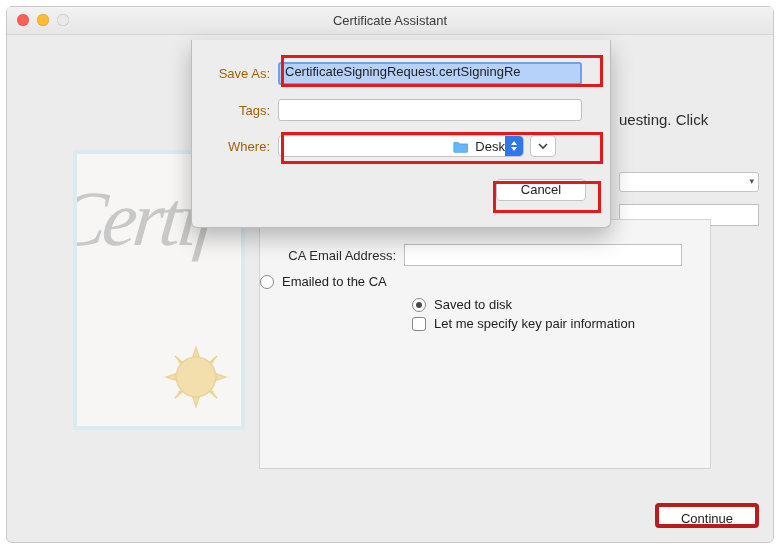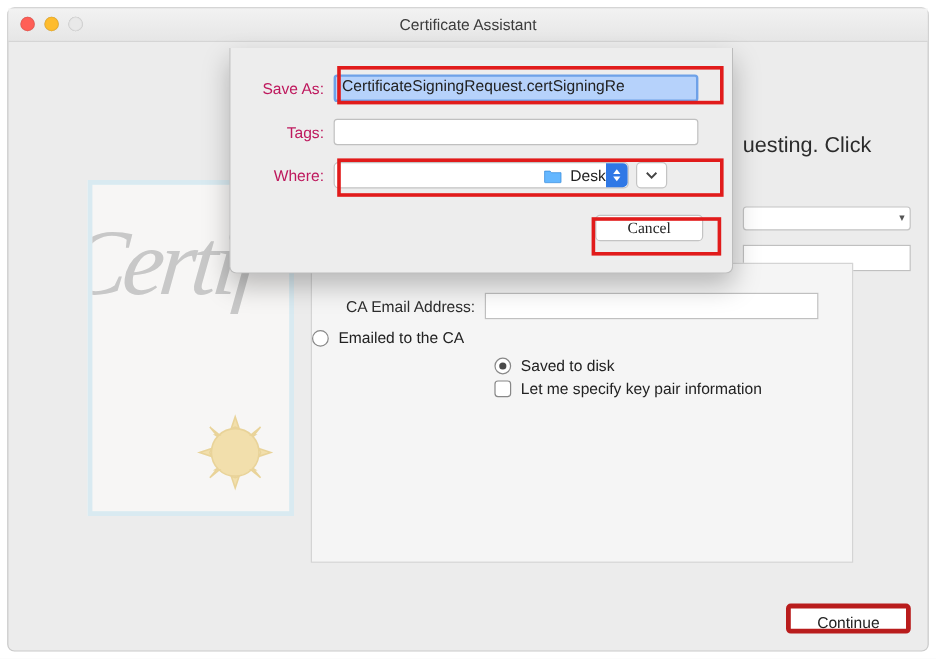--- a/index.html
+++ b/index.html
@@ -26,21 +26,21 @@
     background:linear-gradient(#f2f2f2,#e6e6e6);
     position:relative;
   }
   .traffic { position:absolute; left:10px; top:7px; display:flex; gap:8px; }
   .dot { width:12px; height:12px; border-radius:50%; box-shadow:inset 0 0 1px rgba(0,0,0,.4); }
   .dot.red { background:#ff5f57; }
   .dot.yellow { background:#febc2e; }
   .dot.green { background:#e9e9e9; }
 
   .bg-right-text {
-    position:absolute; left:612px; top:104px; color:#2c2c2c; font-size:18px;
+    position:absolute; left:612px; top:104px; color:#2c2c2c; font-size:15px;
   }
 
   .cert-panel {
     position:absolute; left:66px; top:143px; width:172px; height:280px;
     border:4px solid #cfeaf5;
     background:#fdfcfa;
     opacity:.65;
     overflow:hidden;
   }
   .cert-script {
@@ -88,21 +88,21 @@
   .sheet {
     position:absolute; left:184px; top:33px; width:420px; height:188px;
     background:#ededed;
     border:1px solid #bcbcbc; border-top:none;
     border-radius:0 0 6px 6px;
     box-shadow:0 10px 22px rgba(0,0,0,.25);
     z-index:5;
   }
   .sh-row { display:flex; align-items:center; margin-top:14px; }
   .sh-row.first { margin-top:22px; }
-  .sh-label { width:86px; text-align:right; padding-right:8px; color:#be185d; font-size:13px; }
+  .sh-label { width:86px; text-align:right; padding-right:8px; color:#a16207; font-size:13px; }
   .sh-text {
     width:304px; height:23px; border:2px solid #6ea1e8; border-radius:3px;
     background:#fff; padding:0 5px; font-size:13px; outline:none;
     overflow:hidden; white-space:nowrap;
   }
   .sh-text.sel { background:#b6d2fb; }
   .sh-tags {
     width:304px; height:22px; border:1px solid #c0c0c0; border-radius:3px; background:#fff;
   }
   .where-combo {
@@ -116,21 +116,21 @@
     display:flex; flex-direction:column; align-items:center; justify-content:center;
   }
   .where-arrows .tri { width:0;height:0;border-left:3px solid transparent;border-right:3px solid transparent; }
   .where-arrows .up { border-bottom:4px solid #fff; margin-bottom:2px;}
   .where-arrows .dn { border-top:4px solid #fff; }
   .expand-btn {
     width:26px; height:22px; margin-left:6px;
     border:1px solid #c4c4c4; border-radius:4px; background:#fff;
     display:flex; align-items:center; justify-content:center;
   }
-  .sheet-buttons { display:flex; justify-content:flex-end; padding:22px 24px 0 0;font-family:Liberation Serif, serif; }
+  .sheet-buttons { display:flex; justify-content:flex-end; padding:22px 24px 0 0; }
   .btn {
     width:90px; height:22px; border-radius:4px; text-align:center; line-height:20px;
     font-size:13px;
   }
   .btn.cancel { background:#fff; border:1px solid #c4c4c4; color:#222; }
   .btn.save { background:linear-gradient(#3f8cf3,#256be0); border:1px solid #1e62d3; color:#fff; }
 
   .hl { position:absolute; border:3px solid #e11b1b; pointer-events:none; z-index:20; }
   .hl1 { left:274px; top:48px;  width:322px; height:32px; }
   .hl2 { left:274px; top:125px; width:322px; height:32px; }

